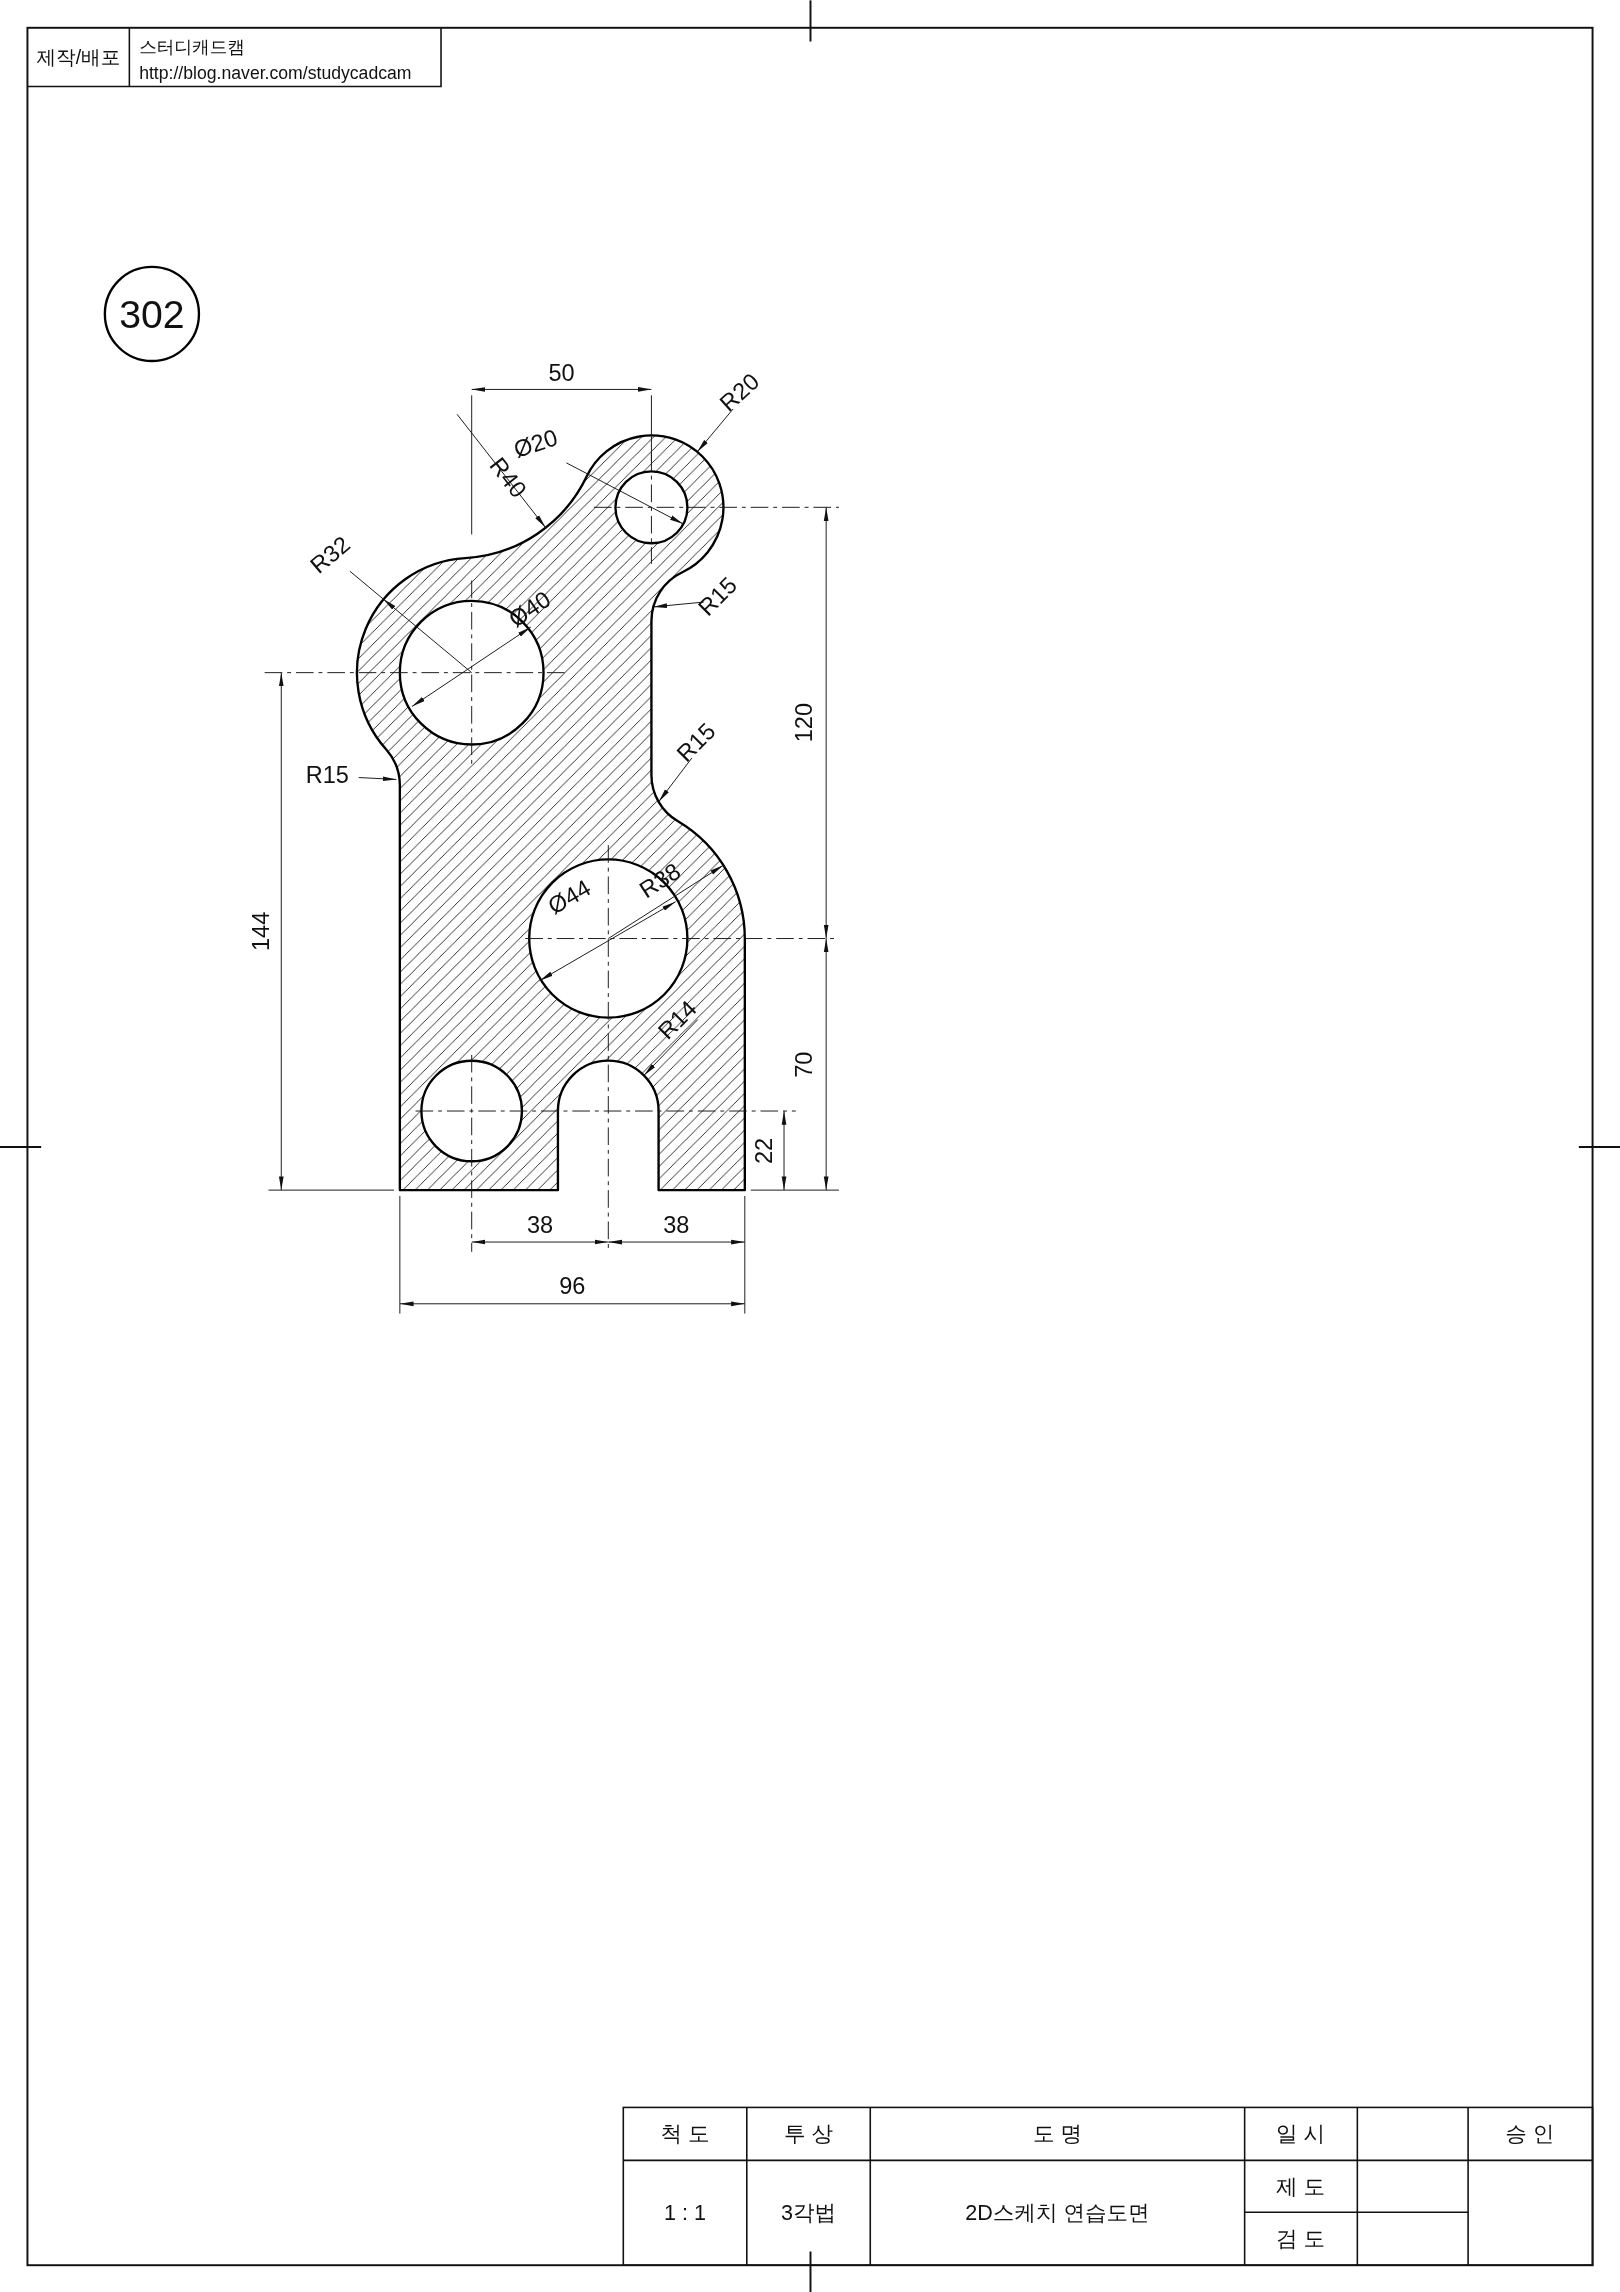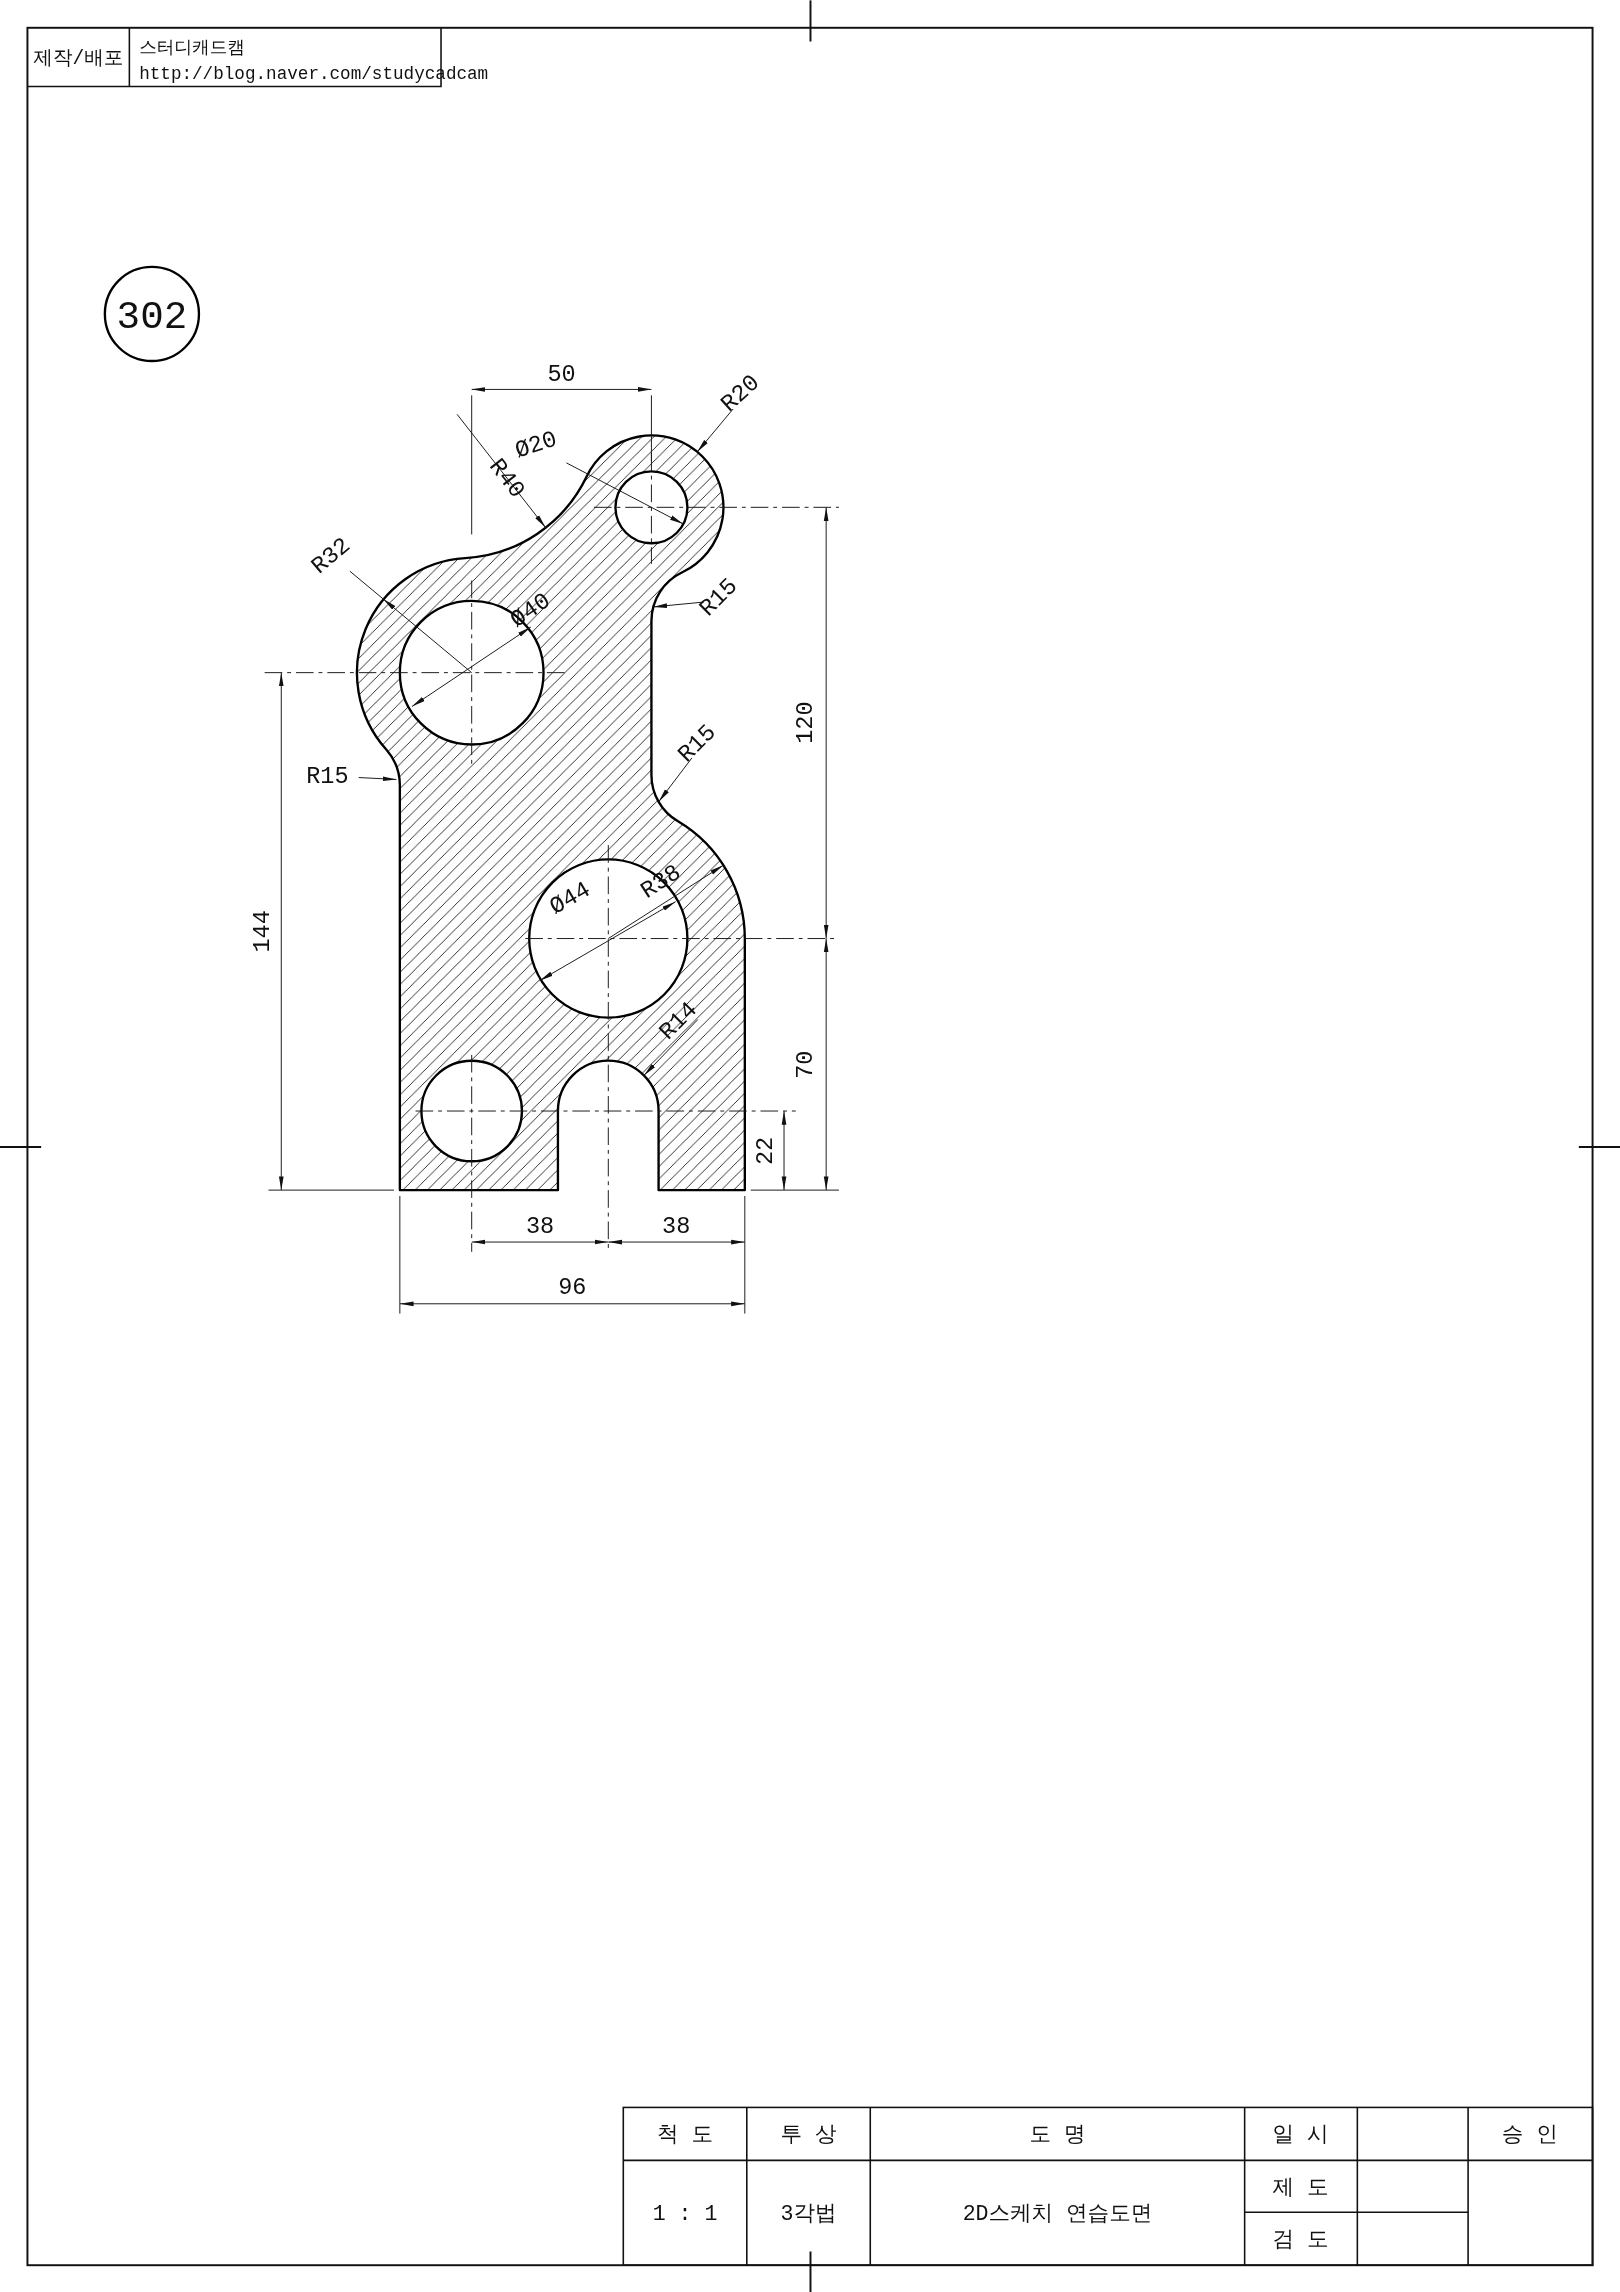--- a/index.html
+++ b/index.html
@@ -1,17 +1,17 @@
 <!DOCTYPE html>
 <html><head>
 <meta charset="utf-8">
 <style>
   html,body{margin:0;padding:0;background:#e8e8e8;}
   #sheet{position:relative;width:1620px;height:2293px;background:#fff;margin:0 auto;
-         font-family:Liberation Mono, monospace;}
+         font-family:Liberation Sans, sans-serif;}
   svg{position:absolute;inset:0;}
   .thick{stroke:#000;stroke-width:2.4;fill:none;stroke-linejoin:round;stroke-linecap:round;}
   .thin{stroke:#1a1a1a;stroke-width:1;fill:none;}
   .cl{stroke:#1a1a1a;stroke-width:1;fill:none;stroke-dasharray:18 5 4 5;}
   .frame{stroke:#111;stroke-width:2;fill:none;}
   .tbl{stroke:#111;stroke-width:1.6;fill:none;}
   text{fill:#111;}
   .dim{font-size:24px;text-anchor:middle;}
   .lbl{font-size:24px;text-anchor:middle;}
   .tb{font-size:22px;text-anchor:middle;}

